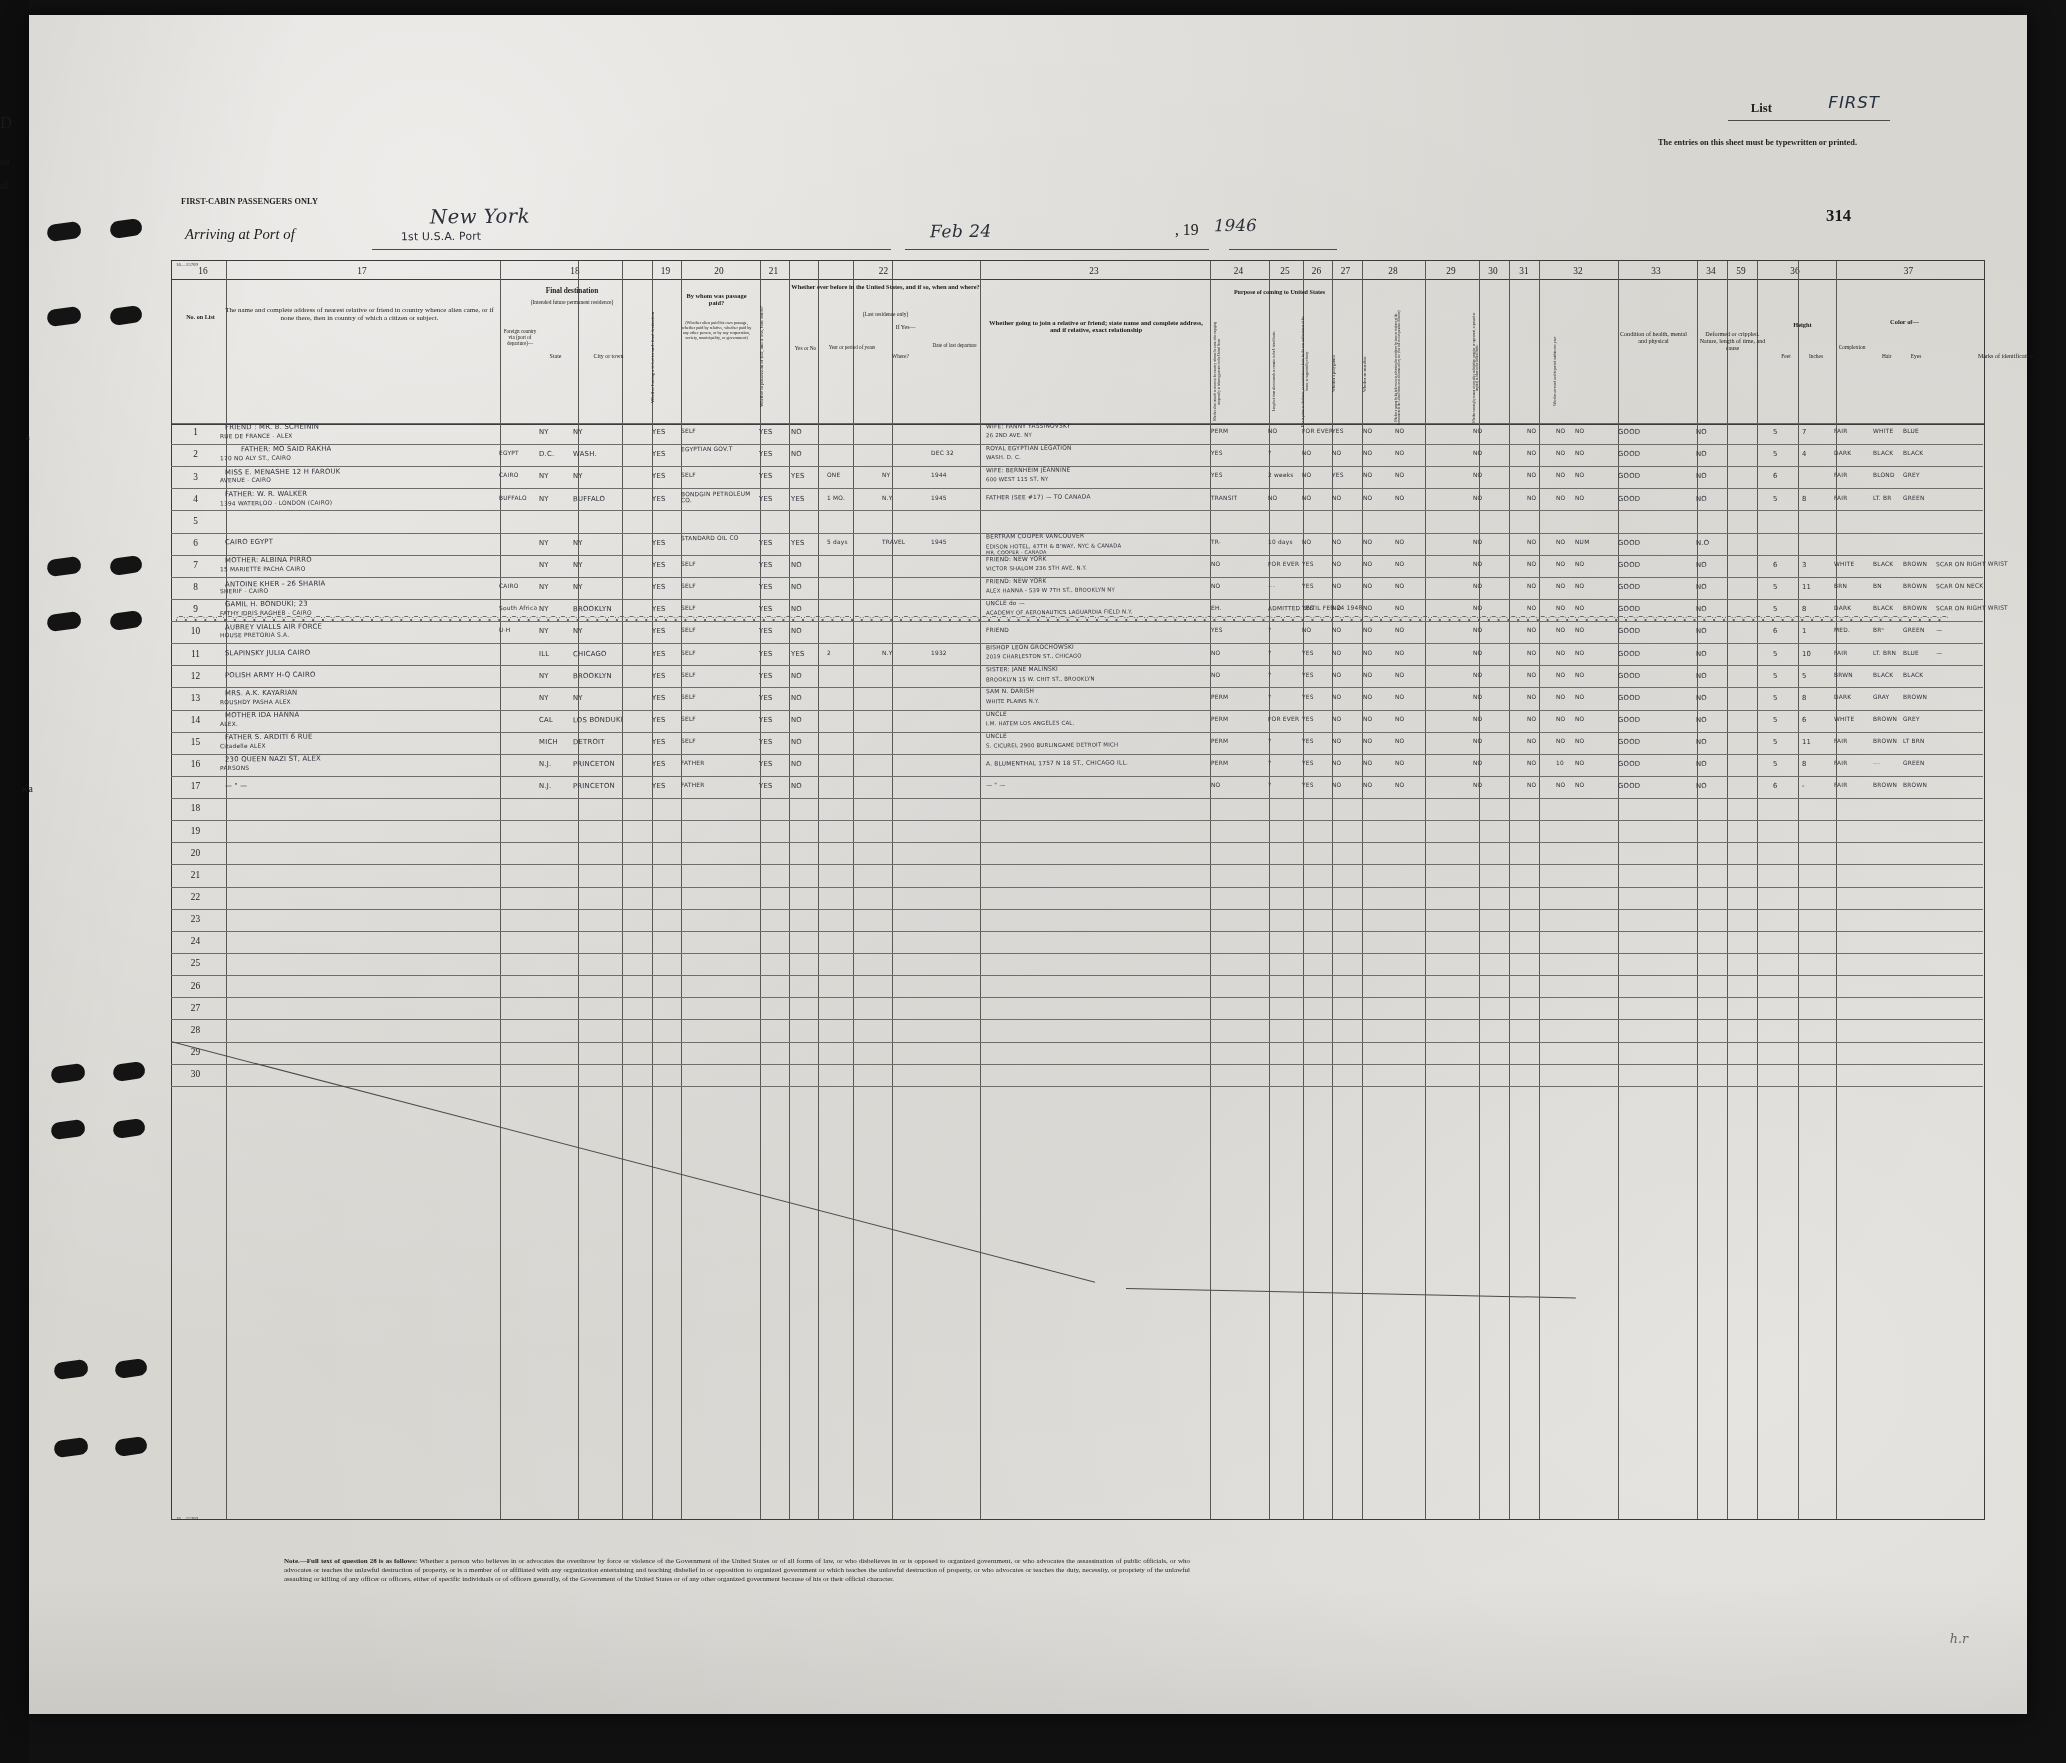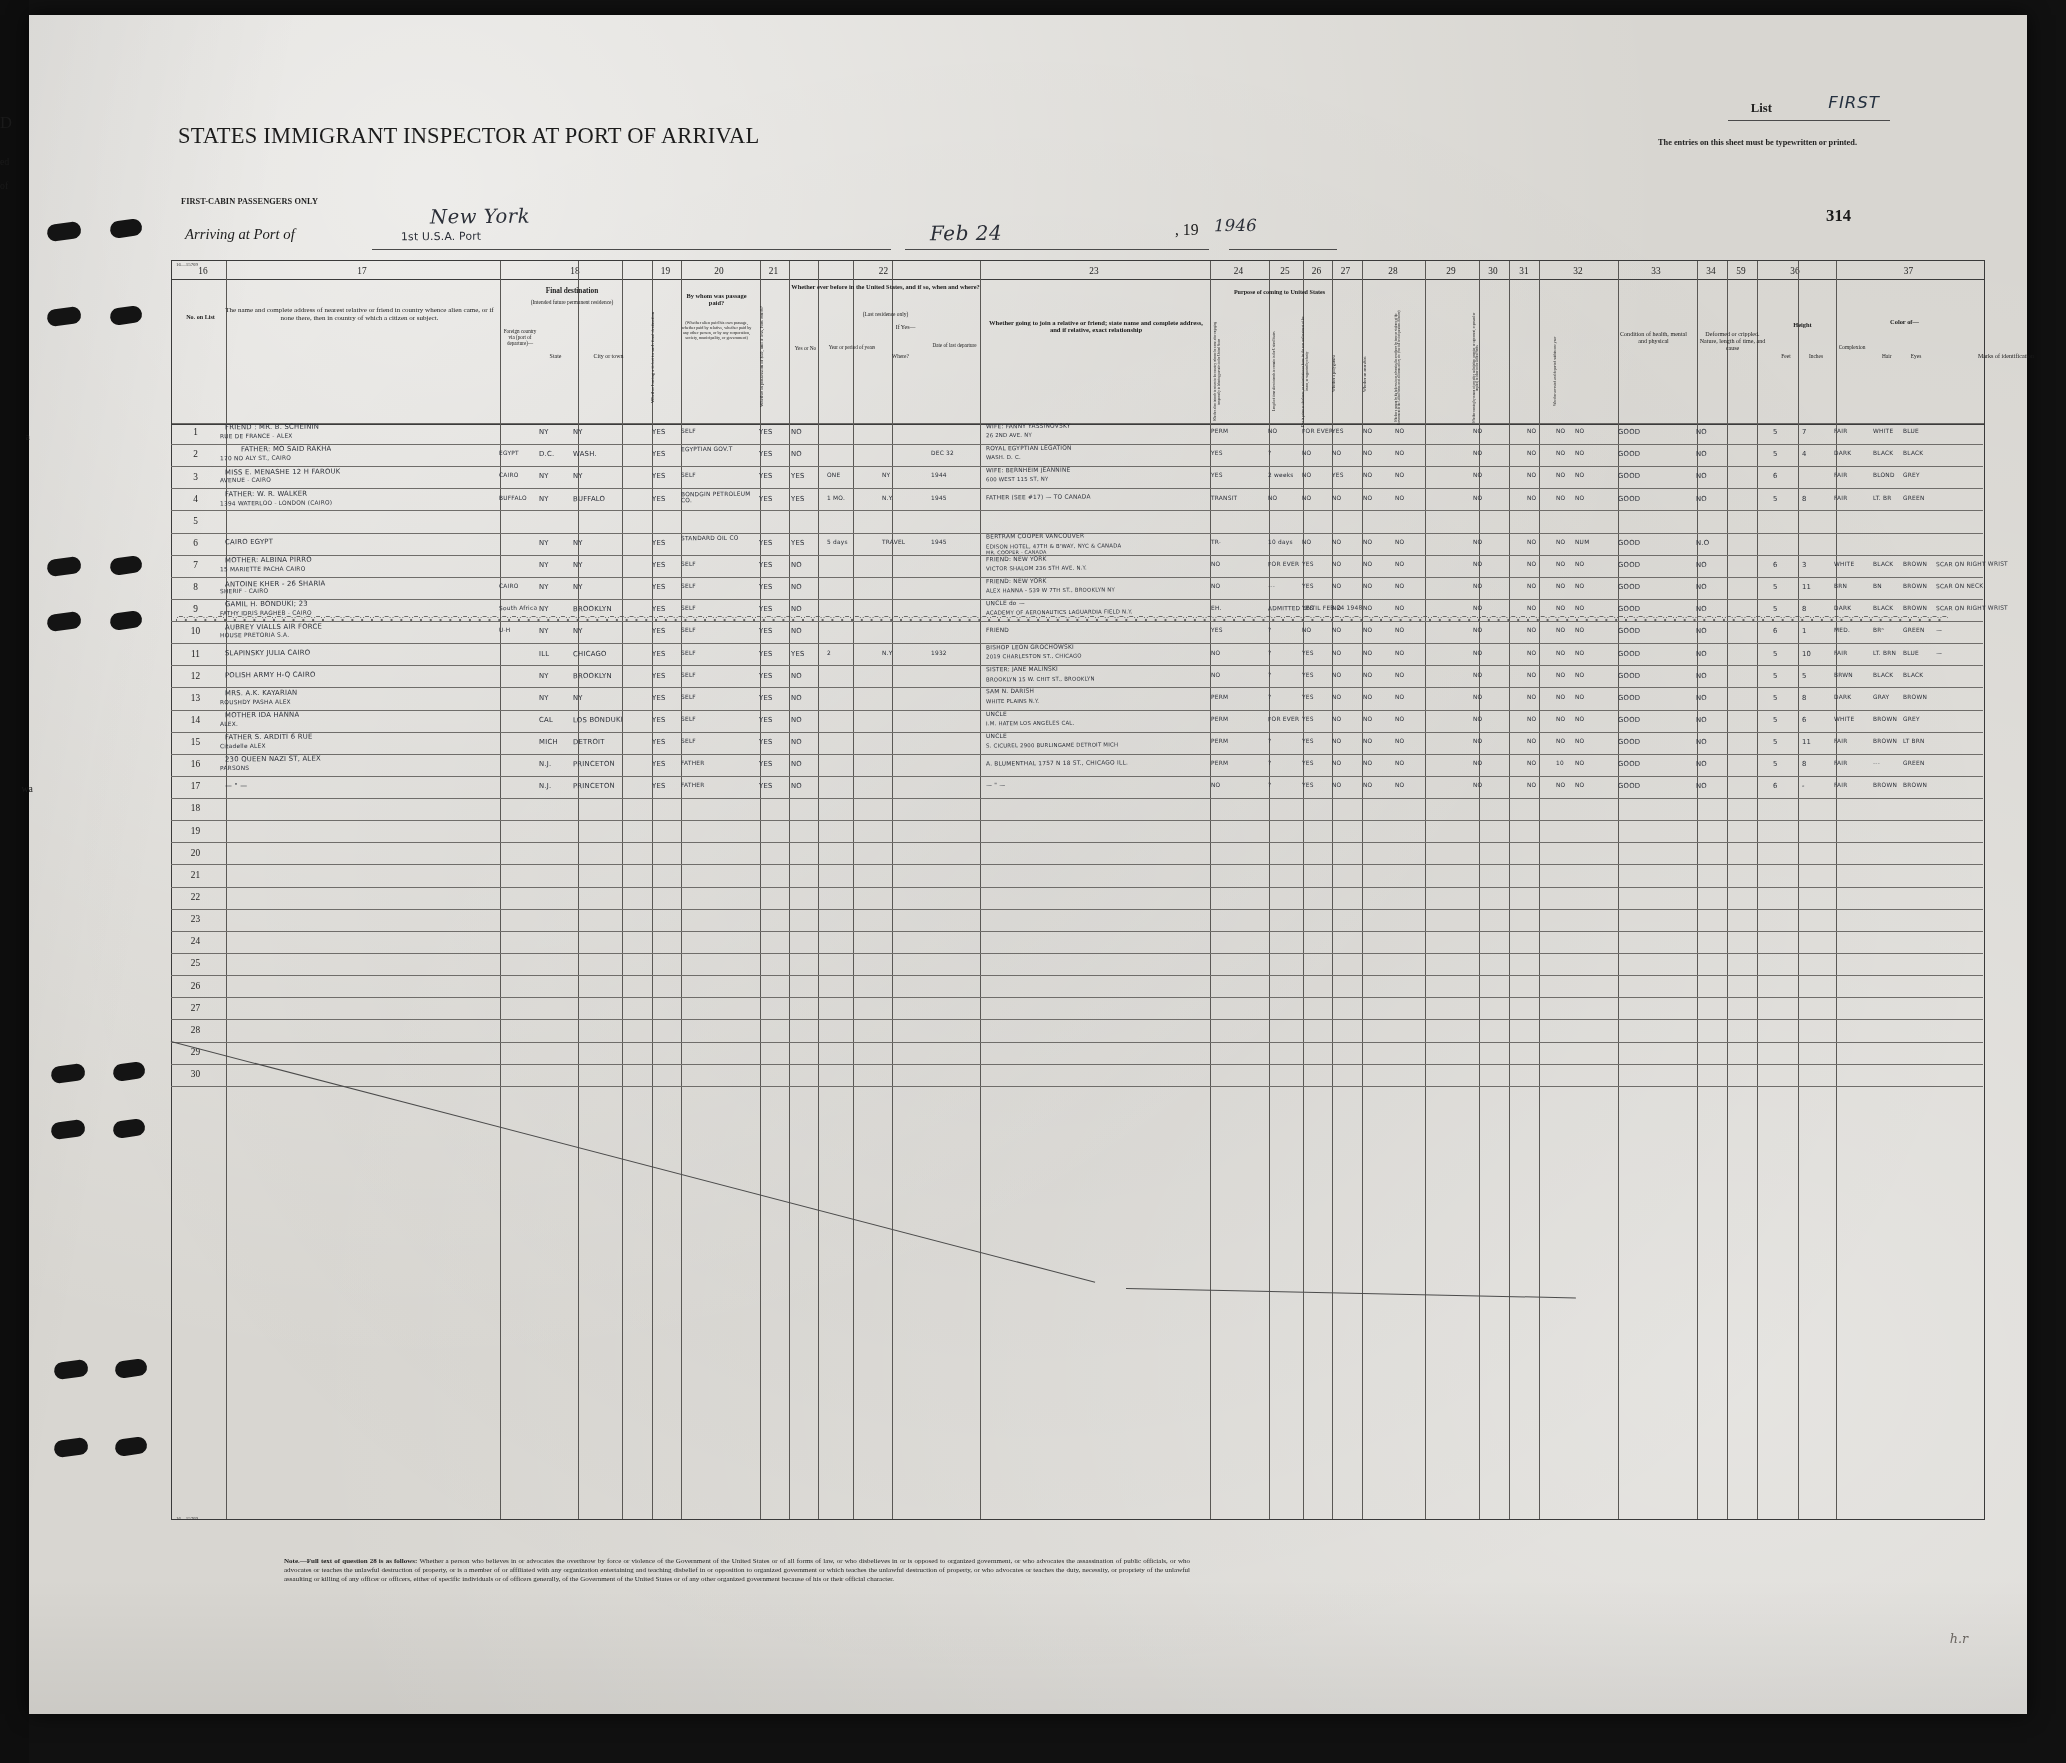--- a/index.html
+++ b/index.html
@@ -141,30 +141,29 @@
   }
 </style>
 </head>
 <body>
 
 <div id="page">
 
   <div class="left-strip"></div>
   <div class="sheet">
 
-    <div class="title">STATES IMMIGRANT INSPECTOR AT PORT OF ARRIVAL</div>
     <div class="subtitle2">FIRST-CABIN PASSENGERS ONLY</div>
 
     <div class="arriving">Arriving at Port of</div>
     <div class="rule" style="left:343px;top:234px;width:519px;"></div>
     <div class="rule" style="left:876px;top:234px;width:304px;"></div>
     <div class="rule" style="left:1200px;top:234px;width:108px;"></div>
     <div class="hw cursive" style="left:401px;top:190px;font-size:19.6px;">New York</div>
     <div class="hw" style="left:372px;top:215px;font-size:10.8px;">1st U.S.A. Port</div>
-    <div class="hw cursive" style="left:901px;top:206px;font-size:20px;">Feb 24</div>
+    <div class="hw cursive" style="left:901px;top:206px;font-size:17px;">Feb 24</div>
     <div class="hw" style="left:1185px;top:201px;font-size:16.6px;font-family:'DejaVu Serif',serif;font-style:italic;">1946</div>
     <div style="position:absolute;left:1146px;top:206px;font-size:15.7px;color:#1a1a1a;">, 19</div>
 
     <div class="listlabel">List</div>
     <div class="listval">FIRST</div>
     <div class="rule" style="right:137px;top:105px;width:162px;"></div>
     <div class="note-right">The entries on this sheet must be typewritten or printed.</div>
     <div class="pageno">314</div>
     <div class="tinynum" style="left:147px;top:247px;">16—15709</div>
     <div class="tinynum" style="left:147px;top:1501px;">16—15709</div>

